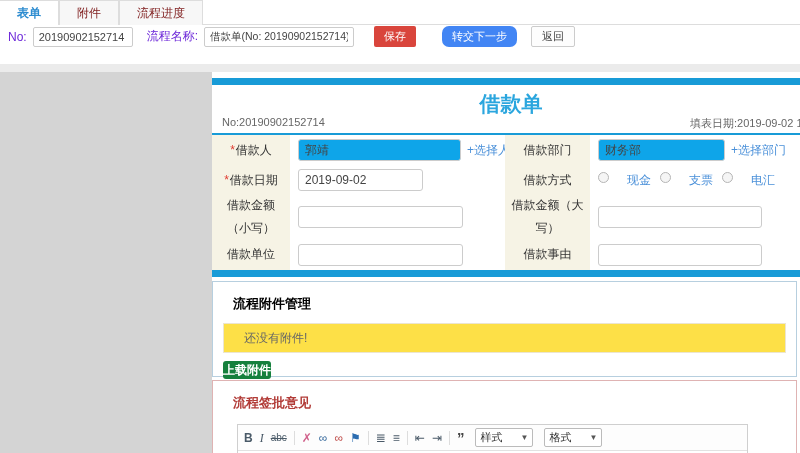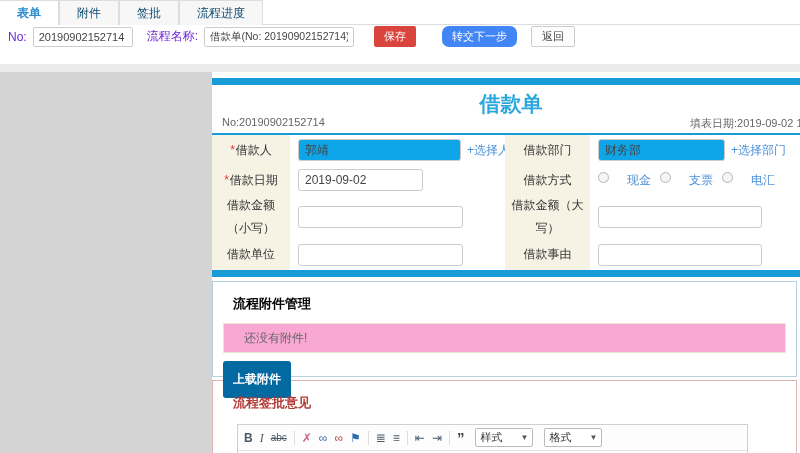--- a/index.html
+++ b/index.html
@@ -3,21 +3,21 @@
 <meta charset="utf-8">
 <style>
   * { margin:0; padding:0; box-sizing:border-box; }
   html,body { width:800px; height:453px; overflow:hidden; background:#fff;
     font-family:"Liberation Sans", sans-serif; }
   .page { position:relative; width:800px; height:453px; overflow:hidden; }
 
   
   .tabbar { position:absolute; left:0; top:0; width:800px; height:25px;
     background:#fff; border-bottom:1px solid #ddd; display:flex; }
-  .tab { height:25px; line-height:24px; padding:0 17px; font-size:12px; color:#0c4a6e;
+  .tab { height:25px; line-height:24px; padding:0 17px; font-size:12px; color:#7f1d1d;
     background:#f7f7f7; border:1px solid #ddd; border-bottom:none; cursor:pointer; }
   .tab.active { background:#fff; color:#2d8cd0; font-weight:bold; border-left:none; }
 
   
   .cmdbar { position:absolute; left:0; top:25px; width:800px; height:23px;
     background:#fff; display:flex; align-items:center; }
   .cmdbar label { font-size:12px; color:#6d28d9; }
   .lbl-no { margin-left:8px; }
   .inp { height:20px; border:1px solid #ccc; border-radius:2px; font-size:11px;
     color:#444; padding:0 5px; background:#fff; }
@@ -61,24 +61,24 @@
   .w165b { width:165px; } .w164 { width:164px; }
   .flink { font-size:12px; color:#4a90d9; text-decoration:none; white-space:nowrap; cursor:pointer; }
   .radio-group { display:flex; align-items:center; gap:9px; }
   .radio-opt { display:flex; gap:18px; font-size:12px; color:#4a90d9; cursor:pointer; }
   .radio-circle { width:11px; height:11px; border-radius:50%; border:1px solid #b5b5b5;
     background:#f5f5f5; display:inline-block; }
 
   
   .attach-panel { margin-top:4px; width:585px; background:#fff; border:1px solid #b7cfdf; height:96px; }
   .attach-title { font-size:13px; font-weight:bold; color:#000000; margin:13px 0 0 20px; }
-  .attach-msg { margin:10px 10px 0 10px; height:30px; line-height:29px; background:#f9a8d4;
+  .attach-msg { margin:10px 10px 0 10px; height:30px; line-height:29px; background:#fde047;
     border:1px solid #ece5cf; font-size:12px; color:#666; padding-left:20px; }
-  .btn-upload { margin:8px 0 0 10px; height:37px; background:#0369a1; color:#fff; border:none;
-    border-radius:3px; font-size:12px; font-weight:bold; padding:0 10px; cursor:pointer;
+  .btn-upload { margin:8px 0 0 10px; height:18px; background:#15803d; color:#fff; border:none;
+    border-radius:3px; font-size:12px; font-weight:bold; padding:0 0; cursor:pointer;
     font-family:"Liberation Sans",sans-serif; }
 
   
   .approval-panel { margin-top:3px; width:585px; background:#fff; border:1px solid #dfb3b3; height:120px; }
   .approval-title { font-size:13px; font-weight:bold; color:#b23c38; margin:13px 0 0 20px; }
   .editor { margin:12px 0 0 24px; width:511px; border:1px solid #cfcfcf; background:#fff; }
   .ed-toolbar { height:26px; border-bottom:1px solid #e2e2e2; background:#fdfdfd;
     display:flex; align-items:center; padding:0 6px; gap:7px; }
   .ed-ico { font-size:12px; color:#4a5a68; cursor:pointer; line-height:1; }
   .ed-ico.bold { font-weight:bold; }
@@ -97,21 +97,20 @@
   .ed-body { height:70px; background:#fff; cursor:text; }
 </style>
 </head>
 <body>
 
 <div class="page">
 
   <div class="tabbar">
     <div class="tab active">表单</div>
     <div class="tab">附件</div>
-    <div class="tab">签批</div>
     <div class="tab">流程进度</div>
   </div>
 
   <div class="cmdbar">
     <label class="lbl-no">No:</label>
     <input class="inp inp-no" value="20190902152714" style="">
     <label class="lbl-name">流程名称:</label>
     <input class="inp inp-name" value="借款单(No: 20190902152714)郭靖" style="">
     <button class="btn btn-save">保存</button>
     <button class="btn btn-next">转交下一步</button>

